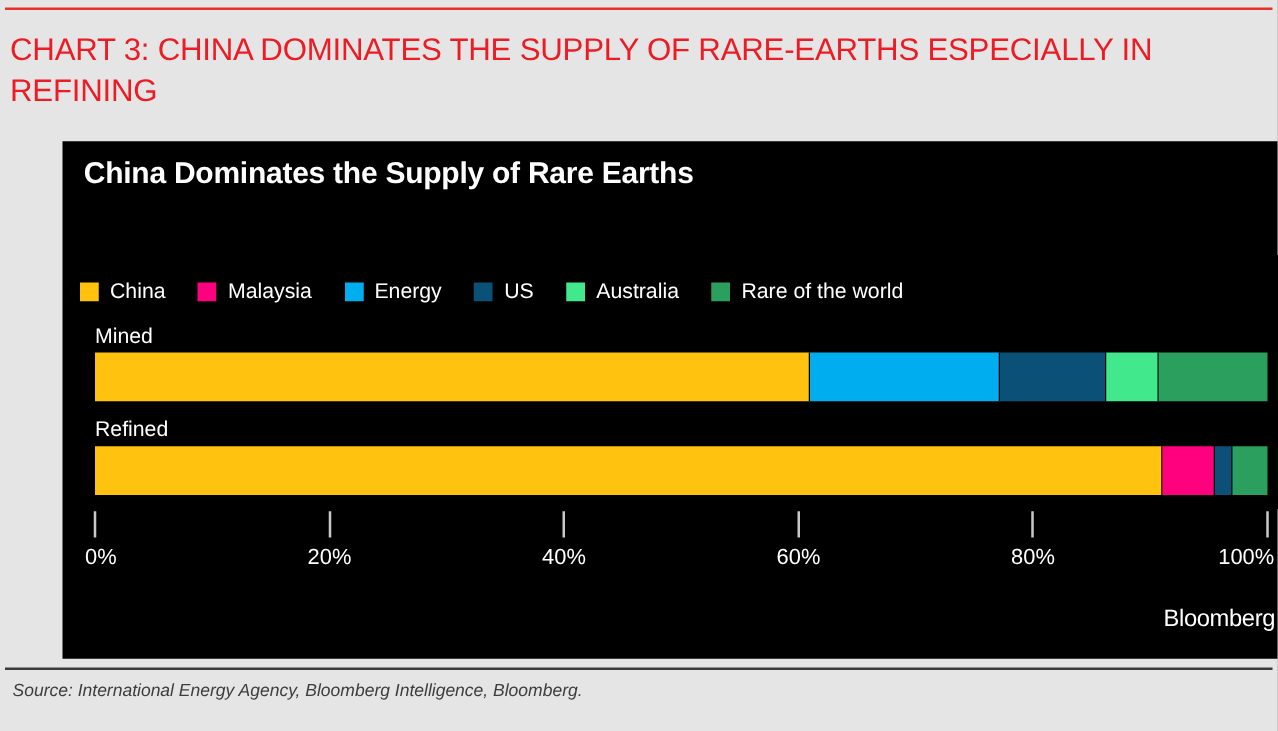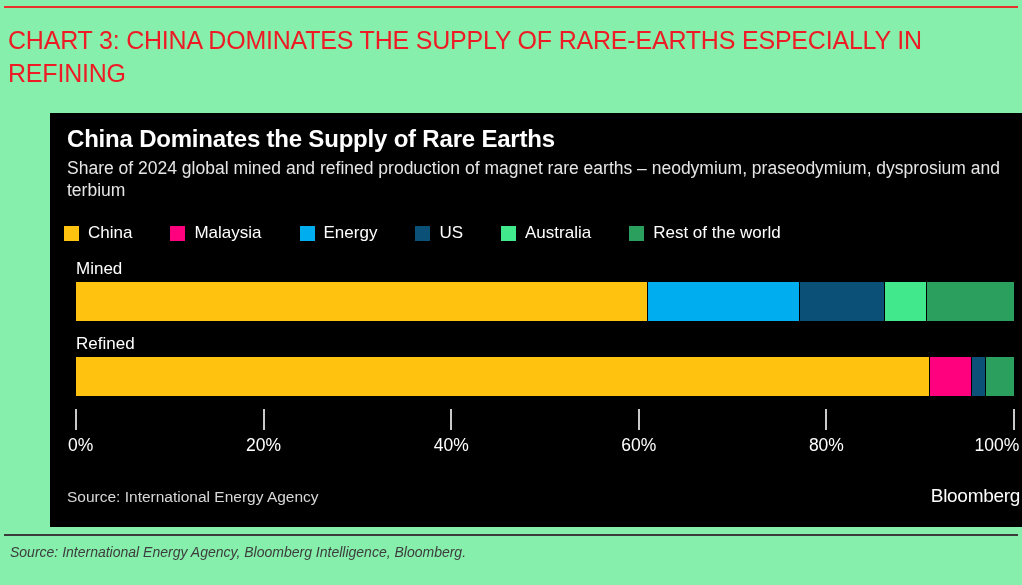--- a/index.html
+++ b/index.html
@@ -11,21 +11,21 @@
     width: 1022px;
     height: 585px;
     font-family: "Liberation Sans", sans-serif;
     overflow: hidden;
   }
 
   #page {
     position: relative;
     width: 1022px;
     height: 585px;
-    background: #86efac;
+    background: #e5e5e5;
   }
 
   
   .top-rule {
     position: absolute;
     left: 4px;
     top: 6px;
     width: 1014px;
     height: 2px;
     background: #e8312a;
@@ -80,21 +80,21 @@
     line-height: 1.28;
   }
 
   
   .legend {
     position: absolute;
     left: 14px;
     top: 110px;
     display: flex;
     align-items: center;
-    gap: 16px;
+    gap: 4px;
     text-decoration: underline;
   }
   .legend-item {
     display: flex;
     align-items: center;
     margin-right: 22px;
   }
   .legend-swatch {
     width: 15px;
     height: 15px;
@@ -203,21 +203,20 @@
 
 <div id="page">
 
   <div class="top-rule"></div>
 
   <div class="headline">CHART 3: CHINA DOMINATES THE SUPPLY OF RARE-EARTHS ESPECIALLY IN REFINING</div>
 
   <div class="panel">
 
     <div class="chart-title">China Dominates the Supply of Rare Earths</div>
-    <div class="chart-subtitle">Share of 2024 global mined and refined production of magnet rare earths – neodymium, praseodymium, dysprosium and terbium</div>
 
     <div class="legend" id="legend">
         <div class="legend-item">
           <span class="legend-swatch" style="background: rgb(255, 194, 14);"></span>
           <span class="legend-label">China</span>
         </div>
         <div class="legend-item">
           <span class="legend-swatch" style="background: rgb(255, 0, 127);"></span>
           <span class="legend-label">Malaysia</span>
         </div>
@@ -228,21 +227,21 @@
         <div class="legend-item">
           <span class="legend-swatch" style="background: rgb(11, 80, 119);"></span>
           <span class="legend-label">US</span>
         </div>
         <div class="legend-item">
           <span class="legend-swatch" style="background: rgb(66, 232, 140);"></span>
           <span class="legend-label">Australia</span>
         </div>
         <div class="legend-item">
           <span class="legend-swatch" style="background: rgb(43, 160, 94);"></span>
-          <span class="legend-label">Rest of the world</span>
+          <span class="legend-label">Rare of the world</span>
         </div>
       </div>
 
     <div class="bar-group" id="refined-group">
       <div class="bar-label">Refined</div>
       <div class="bar-track" id="bar-refined">
           <div class="bar-seg" title="China" style="background: rgb(255, 194, 14); width: 91%;"></div>
           <div class="bar-seg" title="Malaysia" style="background: rgb(255, 0, 127); width: 4.5%;"></div>
           <div class="bar-seg" title="US" style="background: rgb(11, 80, 119); width: 1.5%;"></div>
           <div class="bar-seg" title="Rest of the world" style="background: rgb(43, 160, 94); width: 3%;"></div>
@@ -268,20 +267,19 @@
         <div class="tick" style="left: calc(40% - 1px);"></div>
         <div class="tick-label" style="left: 40%;">40%</div>
         <div class="tick" style="left: calc(60% - 1px);"></div>
         <div class="tick-label" style="left: 60%;">60%</div>
         <div class="tick" style="left: calc(80% - 1px);"></div>
         <div class="tick-label" style="left: 80%;">80%</div>
         <div class="tick" style="left: calc(100% - 1px);"></div>
         <div class="tick-label" style="left: 100%; transform: translateX(-88%);">100%</div>
       </div>
 
-    <div class="source-note">Source: International Energy Agency</div>
     <div class="brand">Bloomberg</div>
   </div>
 
   <div class="bottom-rule"></div>
   <div class="caption">Source: International Energy Agency, Bloomberg Intelligence, Bloomberg.</div>
 
 </div>
 
 </body></html>

